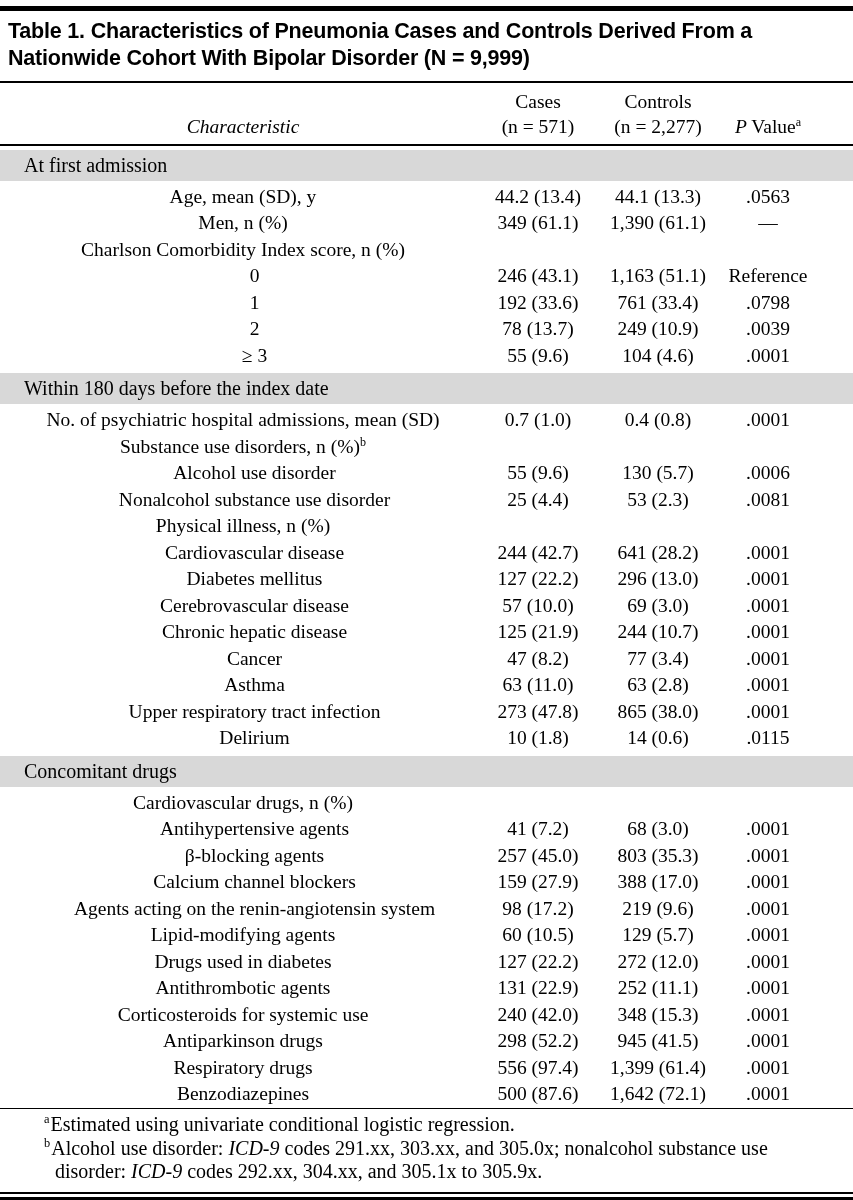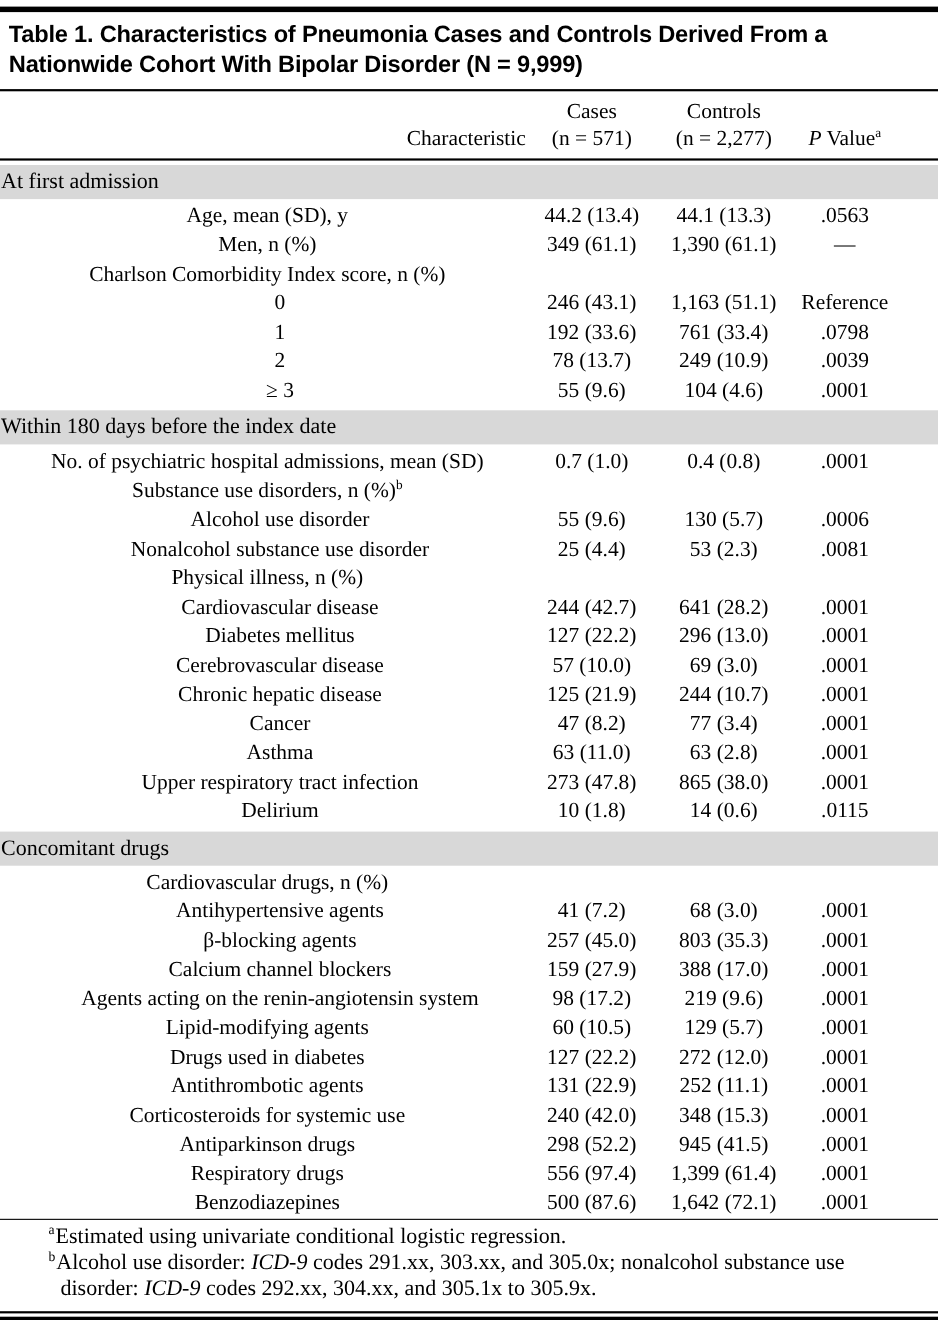--- a/index.html
+++ b/index.html
@@ -27,41 +27,41 @@
   }
 
   .hdr {
     display:grid;
     grid-template-columns:1fr 120px 120px 100px;
     padding:6px 35px 5px 8px;
     font-size:19.5px;
     line-height:25px;
     align-items:end;
   }
-  .hdr .h-char { text-align:right; }
+  .hdr .h-char { text-align:center;font-style:italic; }
   .hdr .h-num  { text-align:center; }
   .hdr .h-p .it { font-style:italic; }
   sup { font-size:0.62em; vertical-align:super; line-height:0; }
 
   .trow {
     display:grid;
     grid-template-columns:1fr 120px 120px 100px;
     padding:0 35px 0 8px;
     font-size:19.5px;
     line-height:26.5px;
   }
   .trow .label { text-align:center; white-space:nowrap; overflow:hidden; }
   .trow.indent .label { padding-left:23px; }
   .trow .num { text-align:center; white-space:nowrap; }
 
   .section-band {
     background:#d8d8d8;
     font-size:20px;
     line-height:24px;
-    padding:3px 8px 4px 1px;
+    padding:3px 8px 4px 24px;
     margin:4px 0 3px 0;
   }
 
   .footnotes { padding:4px 12px 6px 0; font-size:20px; line-height:23.5px;margin-left:36px; }
   .footnote { padding-left:19px; text-indent:-11px; }
   .footnote sup { margin-right:1px; }
 </style>
 </head>
 <body>
 

